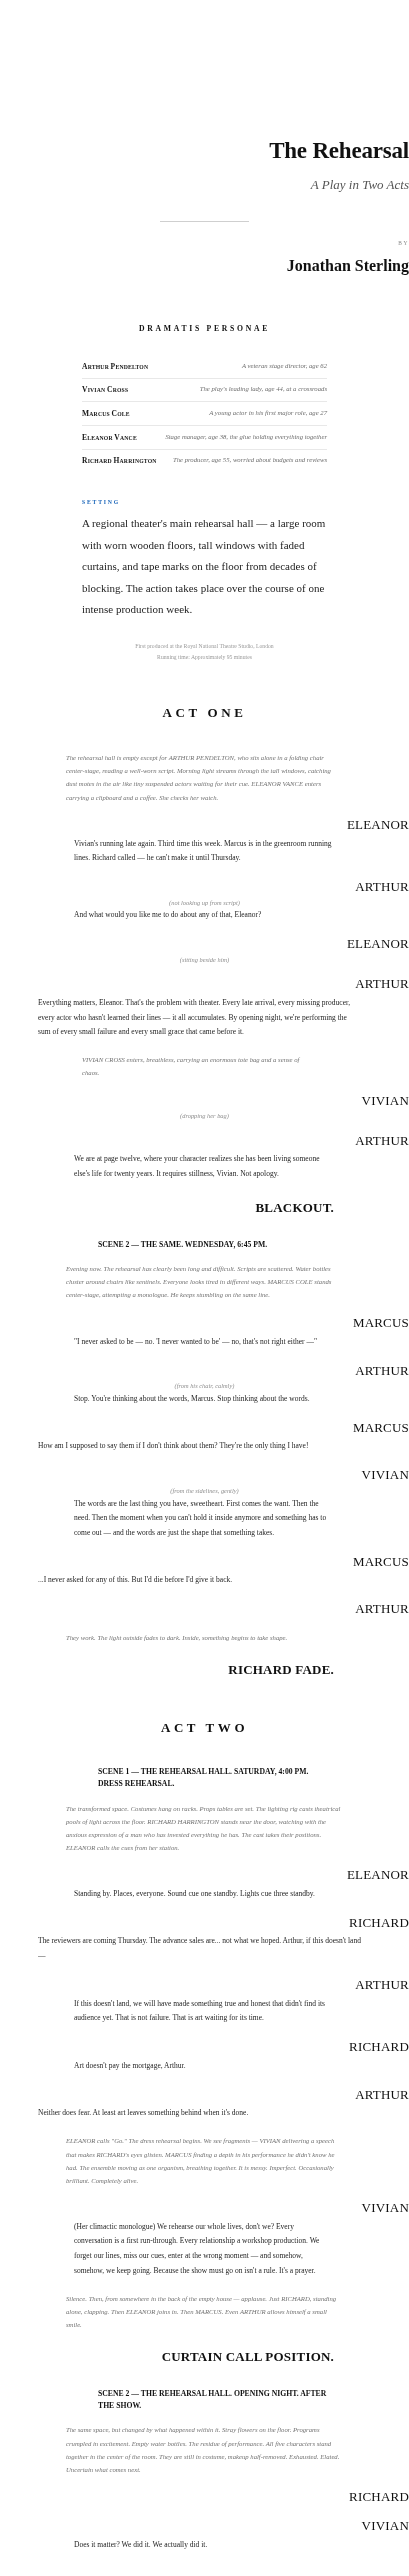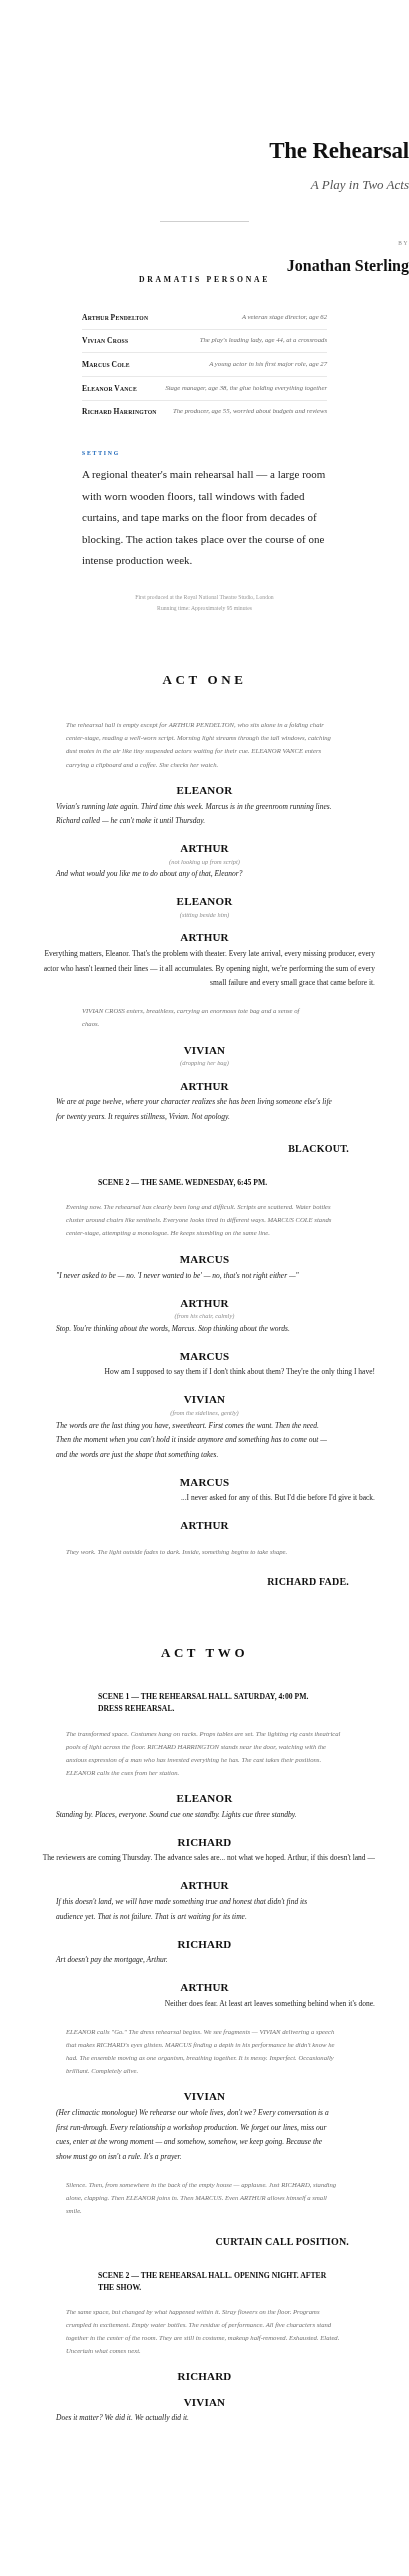--- a/index.html
+++ b/index.html
@@ -54,20 +54,21 @@
   }
   .author-name {
     font-size: 16px;
     font-weight: bold;
     margin-top: 11.3px;
     color: #111111;
   }
 
   
   .dramatis {
+    margin-top: 49px;
     padding: 0 82px;
   }
   .dramatis-heading {
     text-align: center;
     font-size: 7.7px;
     font-weight: bold;
     letter-spacing: 2.7px;
     color: #111111;
     margin-bottom: 21.6px;
   }
@@ -121,21 +122,21 @@
   .prodnotes {
     margin-top: 20.6px;
     text-align: center;
     color: #9a9a9a;
     font-size: 5.7px;
     line-height: 1.95;
   }
 
   
   .act {
-    margin-top: 58px;
+    margin-top: 42px;
   }
   .act-heading {
     text-align: center;
     font-size: 13px;
     font-weight: bold;
     letter-spacing: 3.6px;
     color: #111111;
     margin-bottom: 30px;
   }
   .scene-heading {
@@ -158,59 +159,57 @@
     padding-right: 103px;
   }
   .direction.wide {
     padding-left: 66px;
     padding-right: 66px;
   }
 
   
   .speech { margin: 13.4px 0; }
   .speaker {
-    text-align: center;
-    font-weight: bold;
-    font-size: 11px;
+    text-align: right;
+    font-weight: normal;
+    font-size: 13px;
     letter-spacing: 0.2px;
     color: #111111;
     margin-bottom: 3.6px;
   }
   .parenthetical {
     text-align: center;
     font-style: italic;
     font-size: 6.4px;
     color: #8d8d8d;
     margin-bottom: 2.6px;
   }
   .line {
     font-size: 7.5px;
     line-height: 1.95;
     color: #1d1d1d;
   }
   .speech.indented .line {
-    padding-left: 56px;
+    padding-left: 74px;
     padding-right: 75px;
-    font-style: italic;
   }
   .speech.full .line {
     padding-left: 38px;
-    padding-right: 34px;
-    text-align: right;
+    padding-right: 48px;
   }
 
   
   .transition {
     text-align: right;
     font-weight: bold;
-    font-size: 10px;
+    font-size: 13px;
     letter-spacing: 0.2px;
     color: #111111;
     margin: 18.5px 0 23px 0;
-    padding-right: 60px;
+    padding-right: 75px;
   }
 </style>
 </head>
 <body>
 
 <div class="page">
 
   <div class="titlepage">
     <h1 class="play-title">The Rehearsal</h1>
     <div class="play-subtitle">A Play in Two Acts</div>

